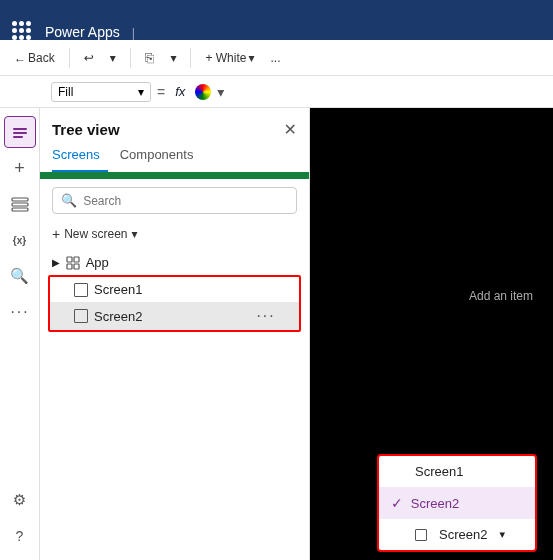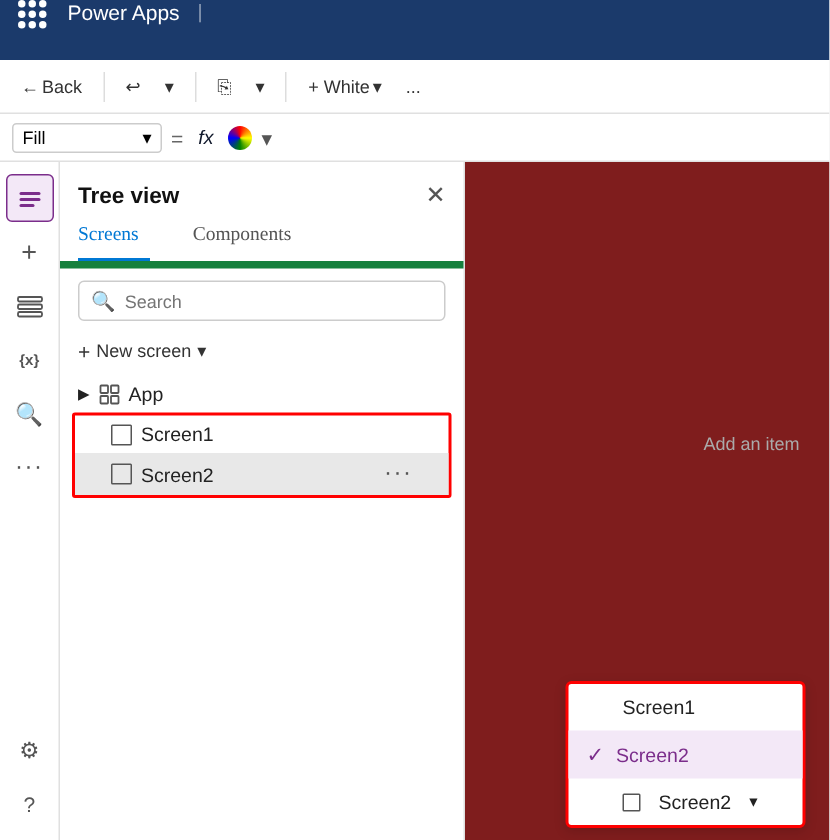--- a/index.html
+++ b/index.html
@@ -4,21 +4,21 @@
   <style>
     * { box-sizing: border-box; margin: 0; padding: 0; }
     body { font-family: 'Segoe UI', sans-serif; font-size: 13px; background: #f3f3f3; width: 553px; height: 560px; overflow: hidden; position: relative; }
 
     
     .top-bar {
       background: #1b3a6b;
       color: white;
       height: 40px;
       display: flex;
-      align-items: flex-start;
+      align-items: flex-end;
       padding: 0 12px;
       gap: 8px;
     }
     .top-bar-dots { display: grid; grid-template-columns: repeat(3,5px); gap: 2px; margin-right: 6px; }
     .top-bar-dot { width: 5px; height: 5px; background: white; border-radius: 50%; }
     .top-bar-title { font-size: 14px; font-weight: 500; color: white; }
     .top-bar-sep { color: rgba(255,255,255,0.5); margin: 0 4px; }
 
     
     .toolbar {
@@ -46,20 +46,21 @@
       align-items: center;
       padding: 0 8px;
       border-bottom: 1px solid #e0e0e0;
       gap: 6px;
     }
     .fill-dropdown {
       display: flex; align-items: center; gap: 0;
       border: 1px solid #ccc; border-radius: 3px;
       padding: 2px 6px; font-size: 12px; cursor: pointer;
       min-width: 100px;
+      margin-left: 43px;
     }
     .fx-btn { color: #0f172a; font-size: 13px; font-style: italic; padding: 0 4px; }
     .formula-input { flex: 1; color: #333; font-size: 12px; }
     .color-dot { width: 16px; height: 16px; border-radius: 50%; background: conic-gradient(red, yellow, green, blue, red); }
 
     
     .main-area {
       display: flex;
       height: calc(560px - 40px - 36px - 32px);
     }
@@ -92,23 +93,22 @@
       padding: 0;
     }
     .tree-header {
       display: flex; align-items: center; justify-content: space-between;
       padding: 12px 12px 4px 12px;
     }
     .tree-title { font-size: 15px; font-weight: 600; color: #111; }
     .close-btn { cursor: pointer; color: #555; font-size: 16px; border: none; background: none; }
 
     .tree-tabs {
-      display: flex; gap: 16px; padding: 0 12px;
-      border-bottom: 5px solid #15803d;
-      font-family: Liberation Serif, serif;
+      display: flex; gap: 0; padding: 0 12px;
+      border-bottom: 7px solid #15803d;
     }
     .tree-tab {
       padding: 4px 8px 8px 0; font-size: 13px; color: #555;
       cursor: pointer; margin-right: 12px; border-bottom: 2px solid transparent;
     }
     .tree-tab.active { color: #0078d4; border-bottom: 2px solid #0078d4; font-weight: 500; }
 
     .tree-search {
       margin: 8px 12px;
       display: flex; align-items: center; gap: 6px;
@@ -136,21 +136,21 @@
       padding: 5px 24px; cursor: pointer; font-size: 13px; color: #222;
       position: relative;
     }
     .screen-item.selected { background: #e8e8e8; }
     .screen-icon { width: 14px; height: 14px; border: 1.5px solid #555; border-radius: 1px; }
     .screen-more { margin-left: auto; font-size: 16px; color: #555; letter-spacing: 1px; }
 
     
     .canvas-area {
       flex: 1;
-      background: #7f1d1d;
+      background: #000000;
       position: relative;
       overflow: hidden;
     }
     .canvas-hint {
       position: absolute; top: 40%; right: 20px;
       font-size: 12px; color: #aaa;
     }
 
     
     .context-menu {

